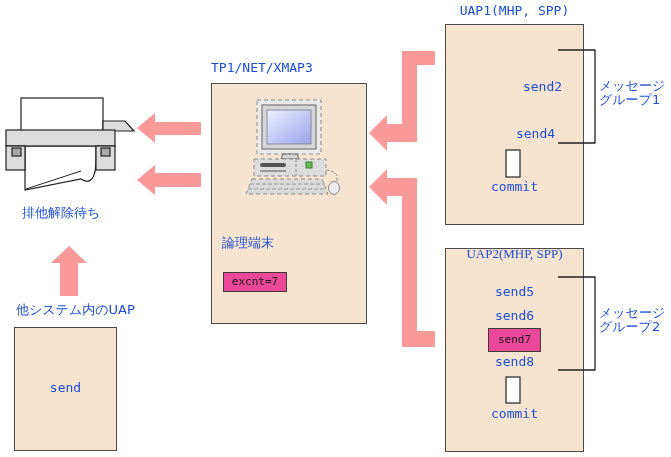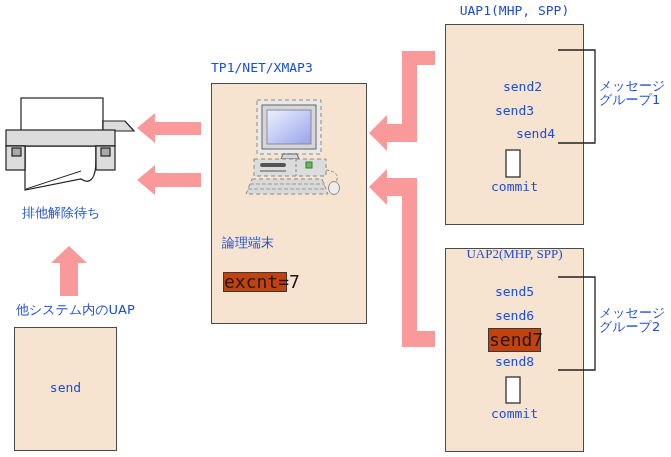--- a/index.html
+++ b/index.html
@@ -4,22 +4,22 @@
 <style>
   html,body{margin:0;padding:0;background:#fff;}
   .stage{position:relative;width:671px;height:457px;background:#ffffff;overflow:hidden;
          font-family:"DejaVu Sans",sans-serif;}
   .layer{position:absolute;left:0;top:0;width:671px;height:457px;}
   .box{position:absolute;background:#f6e3d0;border:1.5px solid #4a4a4a;box-sizing:border-box;}
   .lbl{position:absolute;color:#1d4ed8;font-size:13px;line-height:14px;white-space:nowrap;}
   .mono{font-family:"DejaVu Sans Mono","Liberation Mono",monospace;}
   .jp{font-family:"DejaVu Sans","Liberation Sans",sans-serif;}
   .ctr{text-align:center;}
-  .badge{position:absolute;background:#c2410c;border:1.5px solid #3a3a3a;box-sizing:border-box;
-         text-align:center;color:#1a1a1a;font-size:18px;}
+  .badge{position:absolute;background:#ec4899;border:1.5px solid #3a3a3a;box-sizing:border-box;
+         text-align:center;color:#1a1a1a;font-size:11px;}
   svg{position:absolute;left:0;top:0;}
 </style>
 </head>
 <body>
 
 <div class="stage">
 
   <div class="layer">
     <div class="box" style="left:211px;top:83px;width:156px;height:241px;"></div>
     <div class="box" style="left:445px;top:24px;width:139px;height:201px;"></div>
@@ -75,22 +75,21 @@
 
     <rect x="506" y="150" width="14" height="27" fill="#ffffff" stroke="#333" stroke-width="1.3"></rect>
     <rect x="506" y="377" width="14" height="26" fill="#ffffff" stroke="#333" stroke-width="1.3"></rect>
   </svg>
 
   <div class="layer">
 
     <div class="lbl mono" style="left:211px;top:61px;">TP1/NET/XMAP3</div>
 
     <div class="lbl mono ctr" style="left:445px;top:4px;width:139px;">UAP1(MHP, SPP)</div>
-    <div class="lbl mono ctr" style="left:445px;top:80px;width:155px;">send2</div>
-    <div class="lbl mono ctr" style="left:445px;top:104px;width:139px;">send3</div>
+    <div class="lbl mono ctr" style="left:445px;top:80px;width:155px;padding-left:20px;">send2</div>
     <div class="lbl mono ctr" style="left:466px;top:127px;width:139px;">send4</div>
     <div class="lbl mono ctr" style="left:445px;top:180px;width:139px;">commit</div>
 
     <div class="lbl jp" style="left:599px;top:79px;">
       <div>メッセージ</div>
       <div>グループ1</div>
     </div>
 
     <div class="lbl mono ctr" style="left:445px;top:247px;width:139px;font-family:Liberation Serif, serif;">UAP2(MHP, SPP)</div>
     <div class="lbl mono ctr" style="left:445px;top:285px;width:139px;">send5</div>

